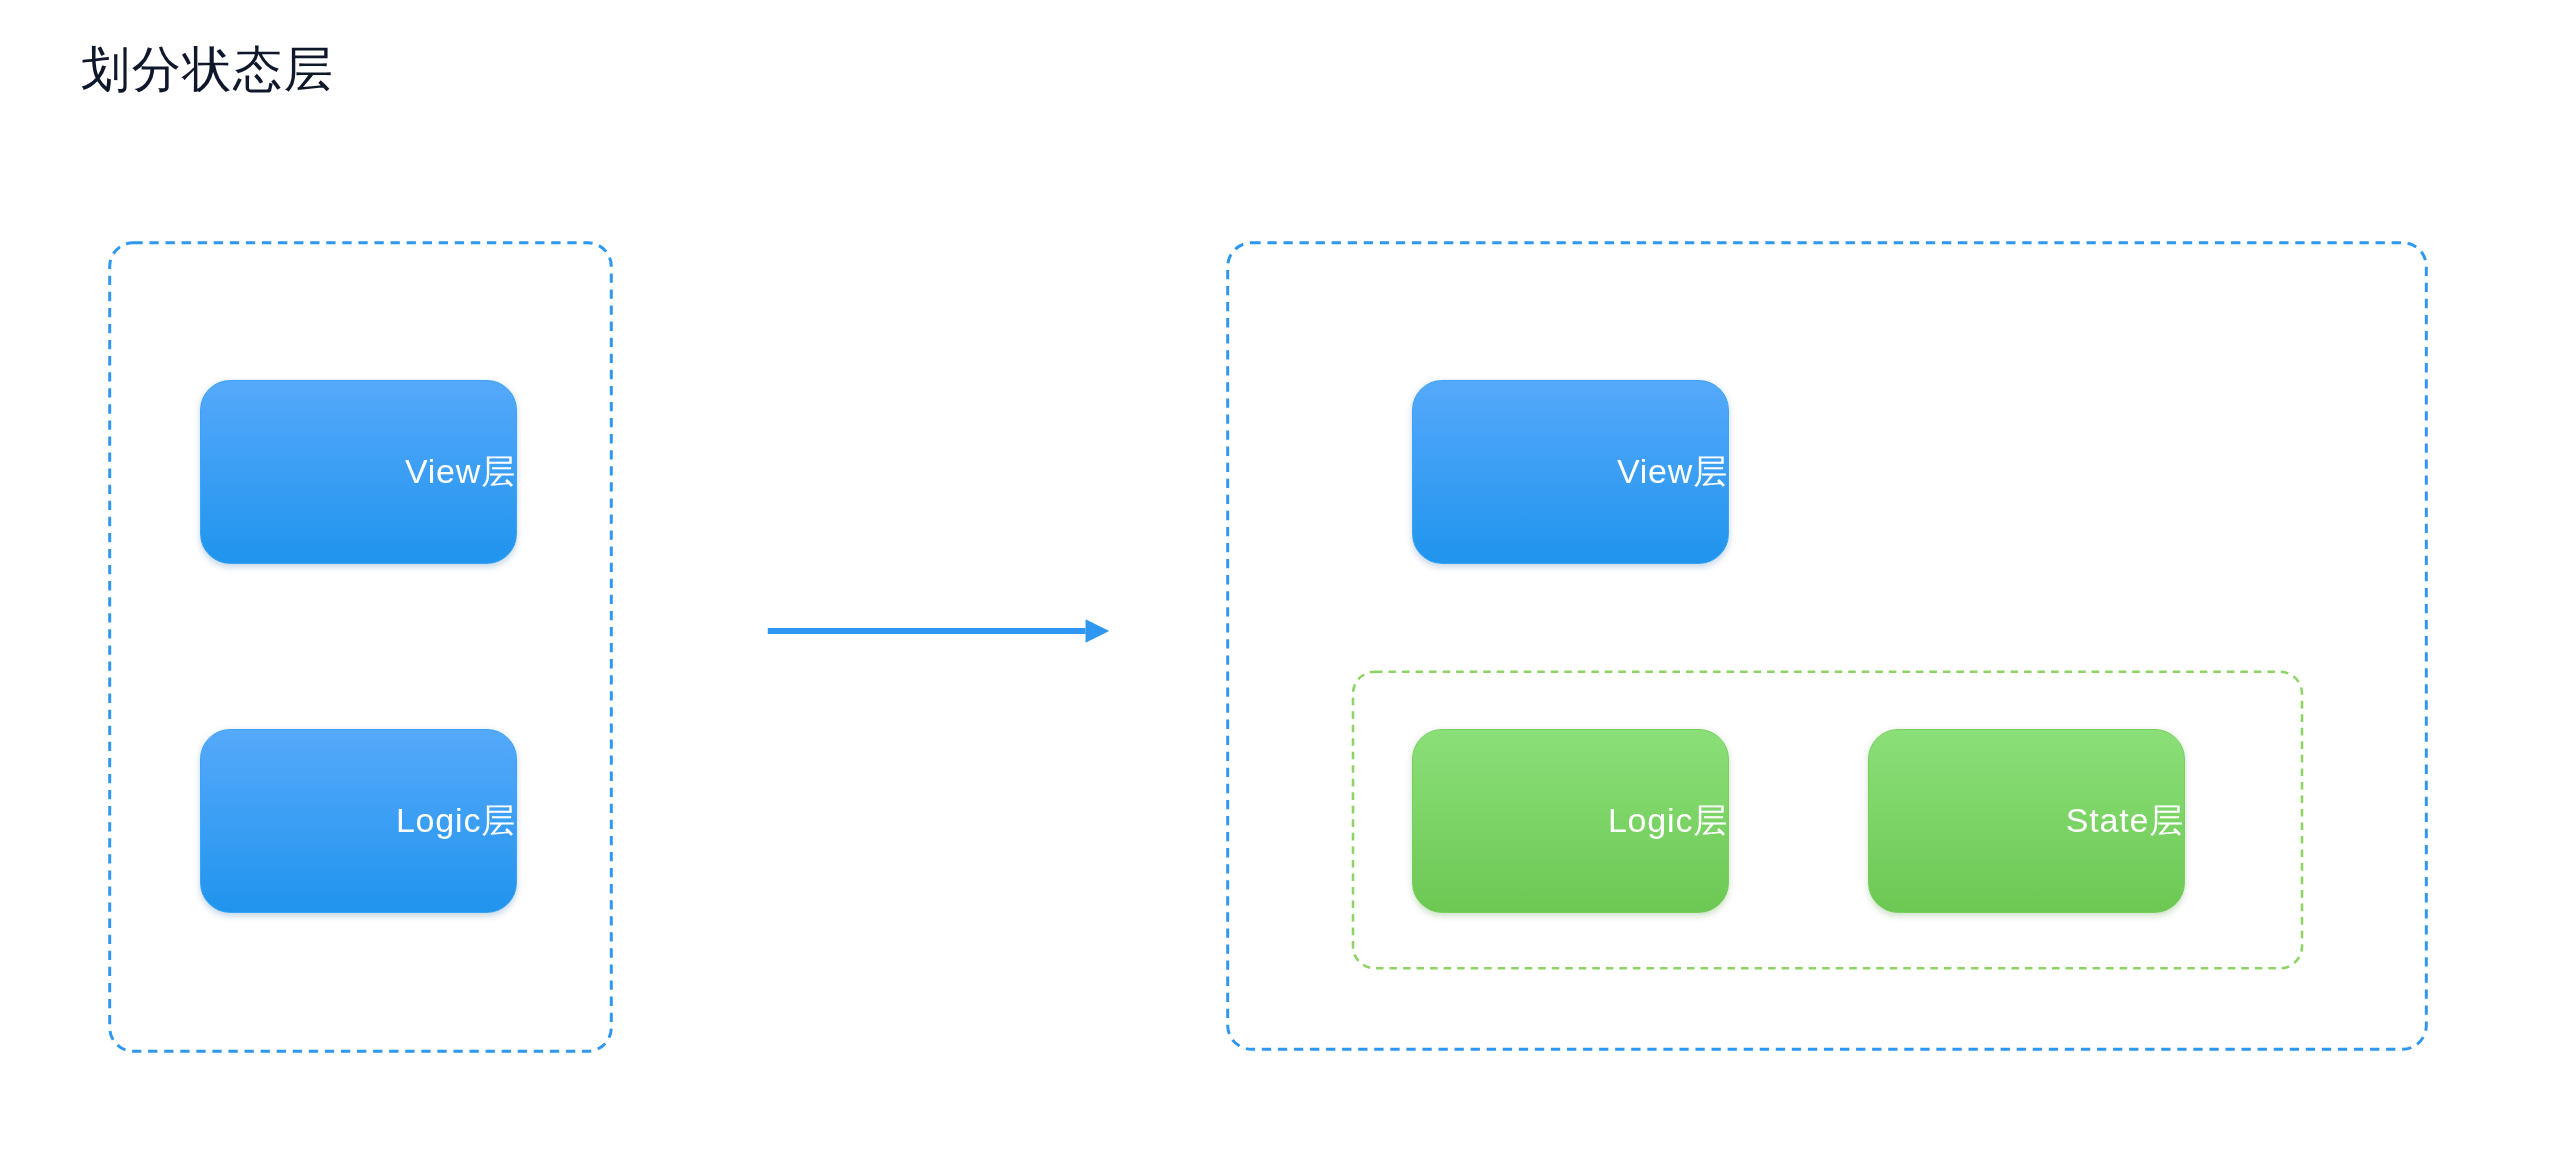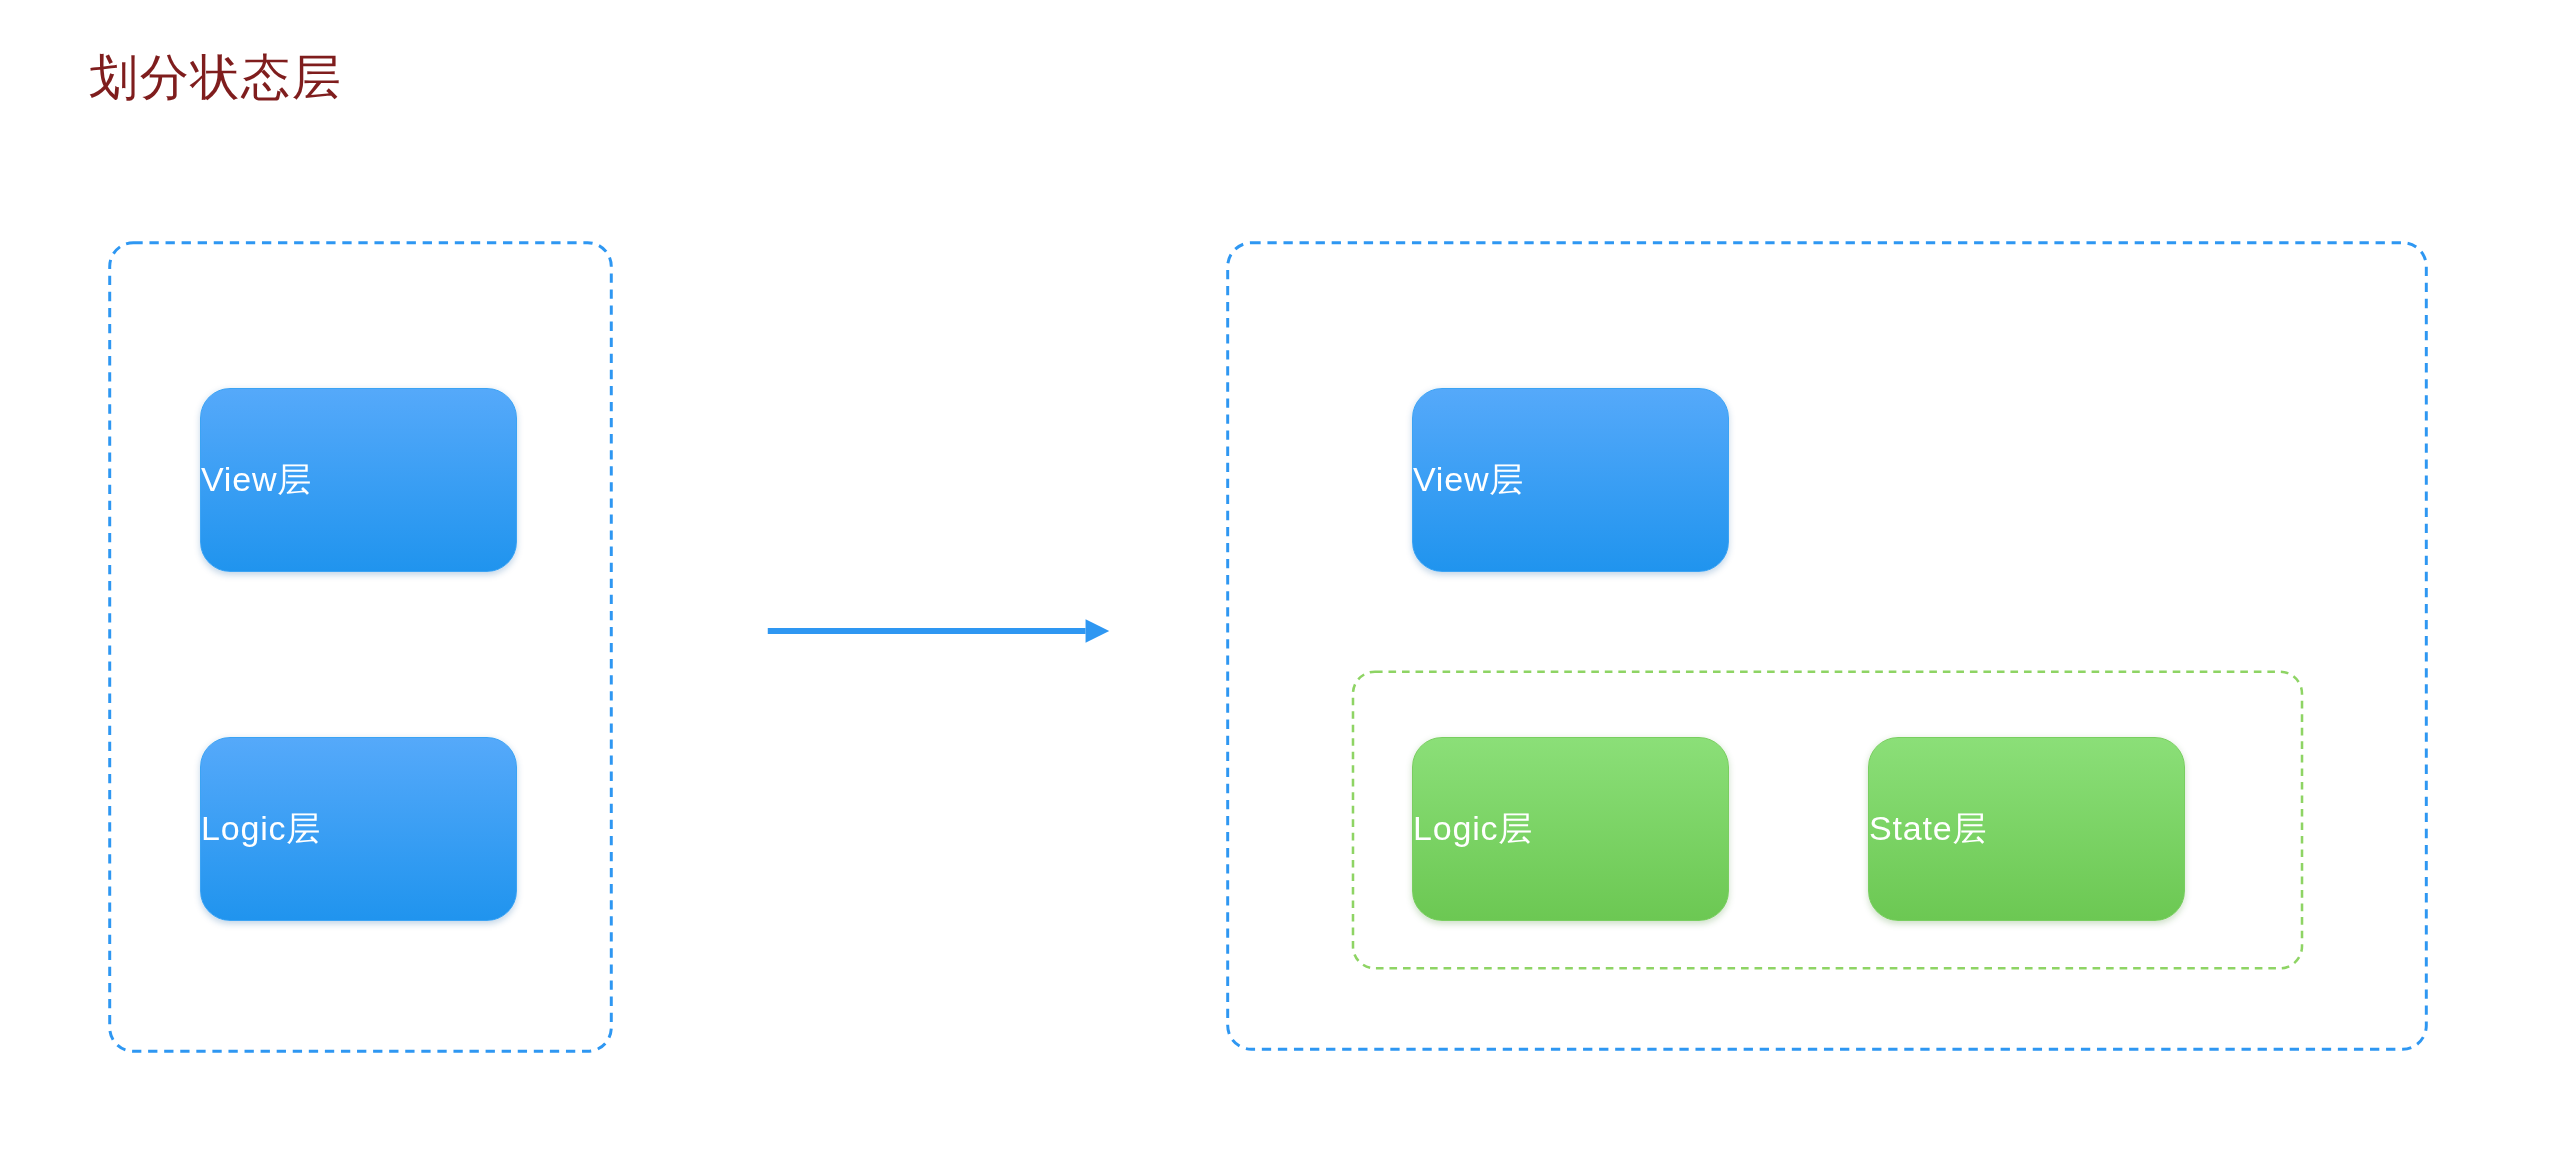--- a/index.html
+++ b/index.html
@@ -14,41 +14,40 @@
     font-family: "Liberation Sans", "DejaVu Sans", sans-serif;
     overflow: hidden;
   }
   .page-title {
     position: absolute;
     left: 81px;
     top: 41px;
     font-size: 49px;
     line-height: 1.15;
     letter-spacing: 1.7px;
-    color: #7f1d1d;
+    color: #0f172a;
     font-weight: 400;
-    margin: 8px;
+    margin: 0;
   }
   .abs { position: absolute; }
   .group-svg { display: block; }
 
   
   .node {
     position: absolute;
     width: 317px;
     height: 184px;
     border-radius: 30px;
     display: flex;
     align-items: center;
-    justify-content: flex-start;
+    justify-content: flex-end;
     box-sizing: border-box;
     color: #ffffff;
     font-size: 34px;
     letter-spacing: 0.8px;
-    margin-top: 8px;
   }
   .node-blue {
     background: linear-gradient(180deg, #55a9fa 0%, #2094ee 100%);
     border: 1.7px solid #3ba3f4;
     box-shadow: 0 2.5px 6px rgba(20, 90, 160, 0.25);
   }
   .node-green {
     background: linear-gradient(180deg, #8bdf78 0%, #6cc853 100%);
     border: 1.7px solid #79ce60;
     box-shadow: 0 2.5px 6px rgba(60, 130, 40, 0.25);

